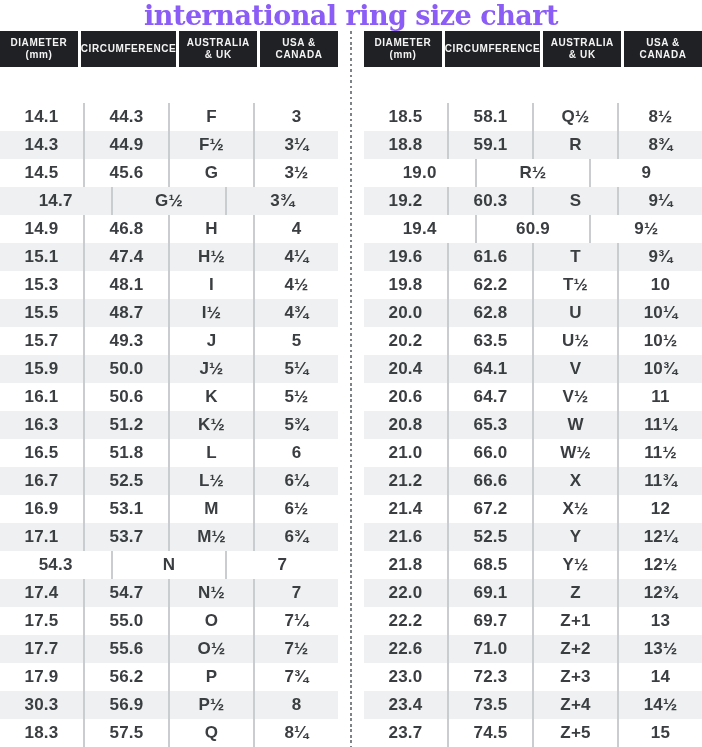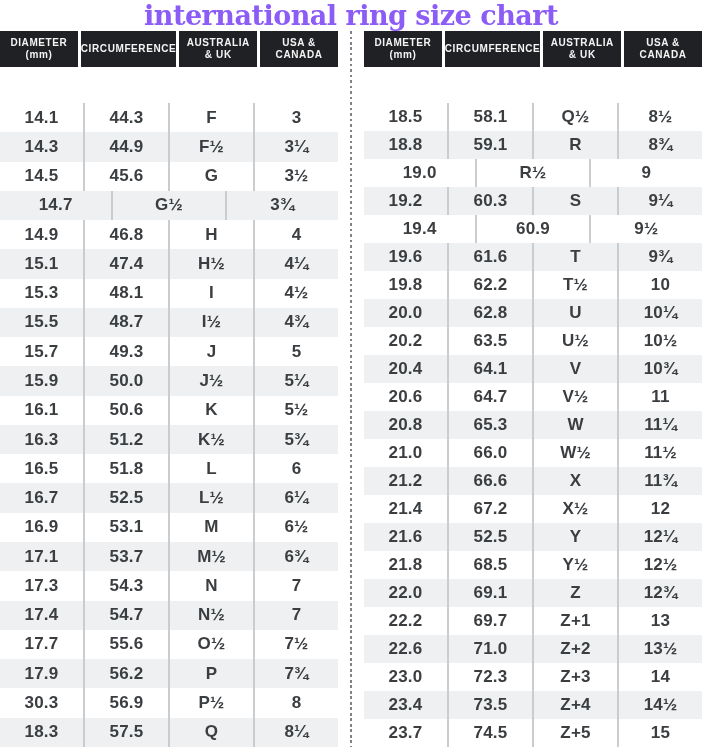--- a/index.html
+++ b/index.html
@@ -213,30 +213,35 @@
             <div class="td">M</div>
             <div class="td">6½</div>
           </div>
           <div class="tr">
             <div class="td">17.1</div>
             <div class="td">53.7</div>
             <div class="td">M½</div>
             <div class="td">6¾</div>
           </div>
           <div class="tr">
-            <div class="td">17.3</div>
             <div class="td">54.3</div>
             <div class="td">N</div>
             <div class="td">7</div>
           </div>
           <div class="tr">
             <div class="td">17.4</div>
             <div class="td">54.7</div>
             <div class="td">N½</div>
             <div class="td">7</div>
+          </div>
+          <div class="tr">
+            <div class="td">17.5</div>
+            <div class="td">55.0</div>
+            <div class="td">O</div>
+            <div class="td">7¼</div>
           </div>
           <div class="tr">
             <div class="td">17.7</div>
             <div class="td">55.6</div>
             <div class="td">O½</div>
             <div class="td">7½</div>
           </div>
           <div class="tr">
             <div class="td">17.9</div>
             <div class="td">56.2</div>

